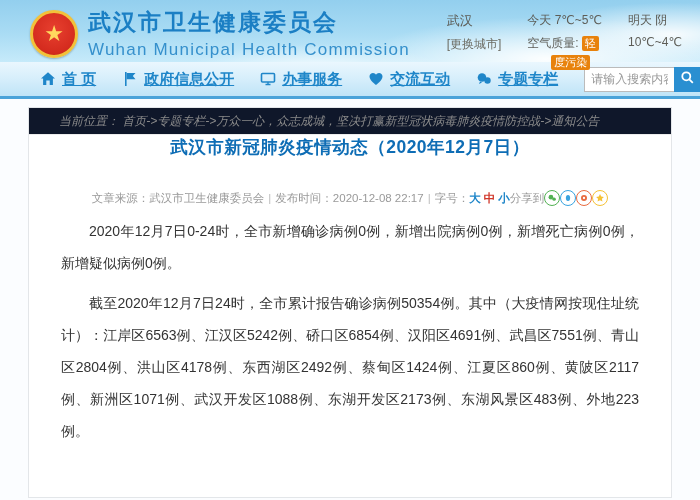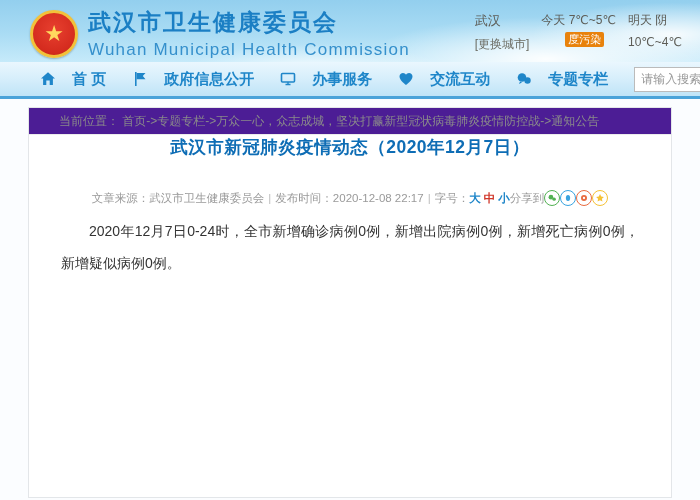--- a/index.html
+++ b/index.html
@@ -20,55 +20,55 @@
     width:48px; height:48px; border-radius:50%;
     background:radial-gradient(circle at 50% 40%, #e8402f 0%, #d42b1e 70%, #b01e14 100%);
     border:3px solid #f2c13a;
     display:flex; align-items:center; justify-content:center;
     color:#ffd95e; font-size:22px; line-height:1;
     box-shadow:0 1px 2px rgba(0,0,0,.25);
   }
   .brand-text .cn { font-size:23px; font-weight:bold; color:#1b7fc4; letter-spacing:2px; }
   .brand-text .en { font-size:17px; color:#3590cc; letter-spacing:1.2px; margin-top:2px; }
 
-  .weather { position:absolute; right:18px; top:12px; display:flex; gap:12px; font-size:12px; color:#5d5d57; }
+  .weather { position:absolute; right:18px; top:12px; display:flex; gap:26px; font-size:12px; color:#5d5d57; }
   .w-col { display:flex; flex-direction:column; gap:6px; }
   .w-city { font-size:13px; }
   .w-link { color:#6b6b62; cursor:pointer; }
   .aq-line { display:flex; align-items:center; gap:3px; }
   .aq-badge { background:#e8820c; color:#fff; padding:0 3px; font-size:11px; line-height:15px; border-radius:2px; }
   .aq-badge2 { margin-left:24px; margin-top:-3px; }
 
   
   .navbar {
     height:37px; display:flex; align-items:center; padding-left:40px;
     background:linear-gradient(180deg,#eaf7fe 0%, #d4edfb 55%, #bfe4f7 100%);
     border-bottom:3px solid #4aa3d9;
   }
-  .nav-item { display:flex; align-items:center; gap:16px; margin-right:26px; color:#1f86c9; font-size:15px; font-weight:bold; cursor:pointer; white-space:nowrap; }
+  .nav-item { display:flex; align-items:center; gap:6px; margin-right:26px; color:#1f86c9; font-size:15px; font-weight:bold; cursor:pointer; white-space:nowrap;text-decoration:underline; }
   .nav-item svg { display:block; }
   .search { margin-left:auto; margin-right:26px; display:flex; }
   .search input {
     width:90px; height:25px; border:1px solid #bbb; border-right:none; padding:0 6px;
     font-size:12px; color:#333; outline:none; background:#fff;
   }
   .search input::placeholder { color:#999; }
   .search button {
     width:27px; height:25px; border:none; background:#2a8fd1; cursor:pointer;
     display:flex; align-items:center; justify-content:center;
   }
 
   
   .panel {
     width:644px; margin:8px auto 0; background:#fff;
     border:1px solid #e3e6e9; min-height:391px;
   }
   .breadcrumb {
-    height:27px; line-height:26px; background:#4c1d95; border-bottom:1px solid #ececec;
-    padding:0 30px; font-size:12px; color:#8a8a8a; white-space:nowrap; overflow:hidden;
+    height:27px; line-height:26px; background:#0f172a; border-bottom:1px solid #ececec;
+    padding:0 30px; font-size:12px; color:#8a8a8a; white-space:nowrap; overflow:hidden;font-style:italic;
   }
   .breadcrumb .path { color:#8a8a8a; cursor:pointer; }
 
   .article { padding:0 32px; }
   .art-title { text-align:center; color:#0e6db5; font-size:17.5px; font-weight:bold; letter-spacing:.5px; }
   .meta {
     margin-top:31px; display:flex; justify-content:center; align-items:center; 
     font-size:11.5px; color:#9a9a9a; white-space:nowrap;
   }
   .meta .sep { margin:0 4px; color:#bbb; }
@@ -101,20 +101,24 @@
     </div>
   </div>
 
   <div class="weather">
     <div class="w-col">
       <span class="w-city">武汉</span>
       <span class="w-link">[更换城市]</span>
     </div>
     <div class="w-col">
       <span>今天 7℃~5℃</span>
+      <span class="aq-line">
+        <span>空气质量:</span>
+        <span class="aq-badge">轻</span>
+      </span>
       <span class="aq-badge aq-badge2" style="align-self:flex-start">度污染</span>
     </div>
     <div class="w-col">
       <span>明天 阴</span>
       <span>10℃~4℃</span>
     </div>
   </div>
 </div>
 
 <div class="navbar">
@@ -215,16 +219,17 @@
       </span>
       <span class="share-ic ic-qzone">
         <svg width="10" height="10" viewBox="0 0 14 14" fill="currentColor">
             <path d="M7 1.5l1.7 3.5 3.8.5-2.8 2.7.7 3.8L7 10.2 3.6 12l.7-3.8L1.5 5.5l3.8-.5z"></path>
           </svg>
       </span>
     </div>
 
     <div class="body-text">
       <p>2020年12月7日0-24时，全市新增确诊病例0例，新增出院病例0例，新增死亡病例0例，新增疑似病例0例。</p>
+      <p>截至2020年12月7日24时，全市累计报告确诊病例50354例。其中（大疫情网按现住址统计）：江岸区6563例、江汉区5242例、硚口区6854例、汉阳区4691例、武昌区7551例、青山区2804例、洪山区4178例、东西湖区2492例、蔡甸区1424例、江夏区860例、黄陂区2117例、新洲区1071例、武汉开发区1088例、东湖开发区2173例、东湖风景区483例、外地223例。</p>
 
     </div>
   </div>
 </div>
 
 </body></html>

